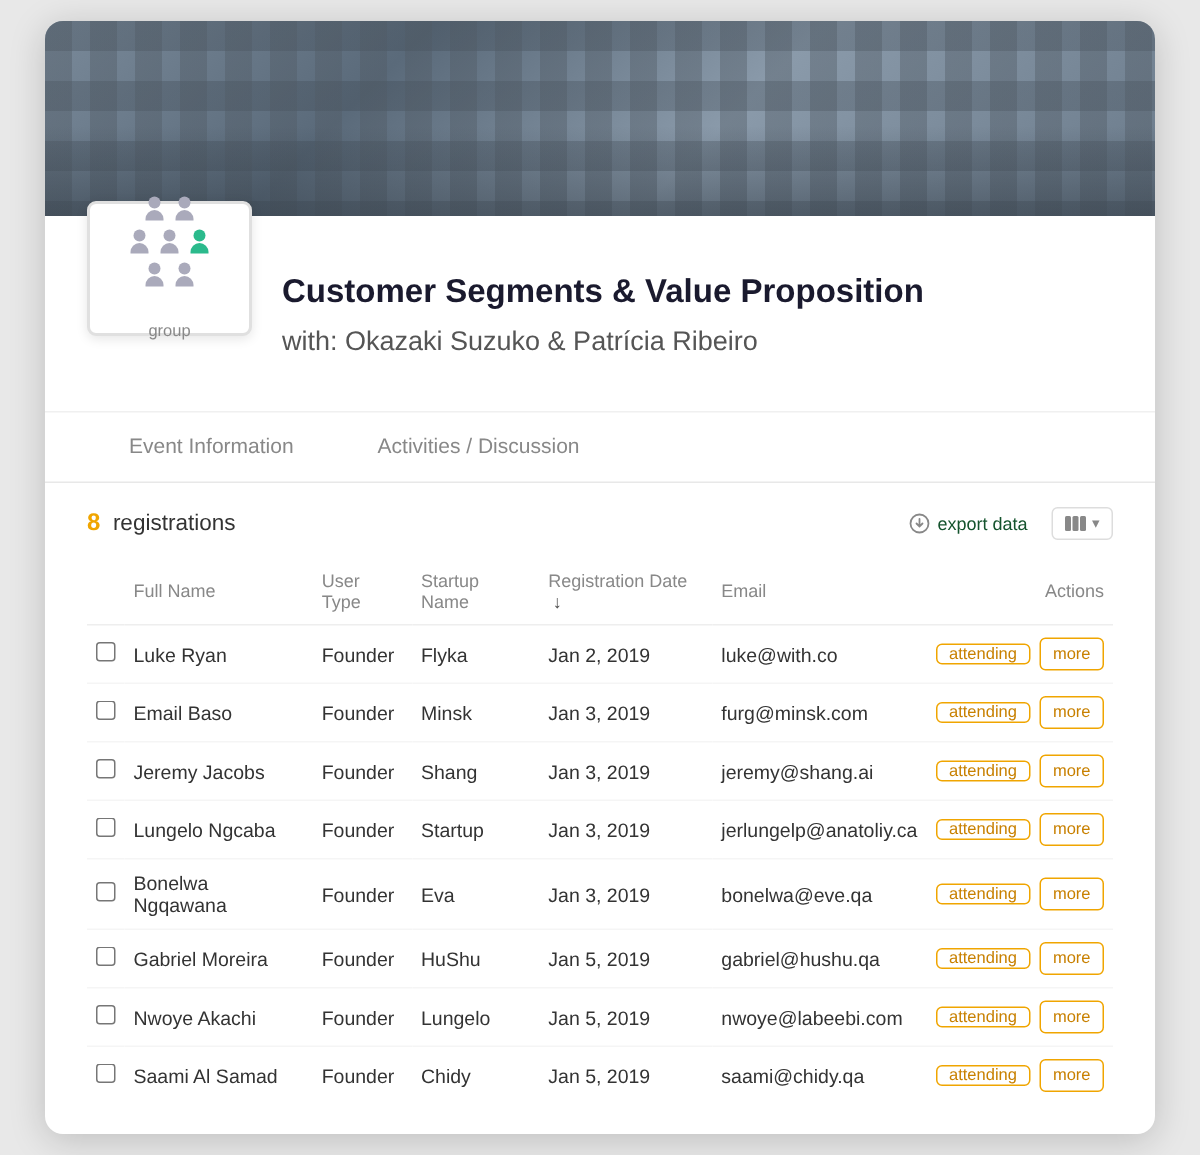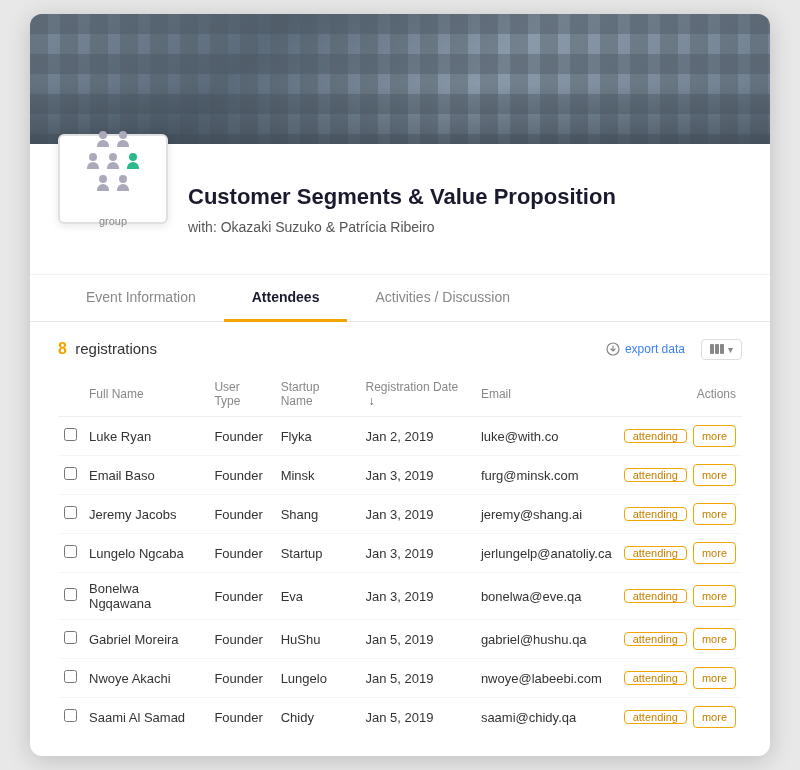--- a/index.html
+++ b/index.html
@@ -127,21 +127,21 @@
 
     .event-title {
       font-size: 22px;
       font-weight: 700;
       color: #1a1a2e;
       line-height: 1.3;
       margin-bottom: 8px;
     }
 
     .event-subtitle {
-      font-size: 14px;
+      font-size: 18px;
       color: #555;
     }
 
     .tabs-bar {
       display: flex;
       border-bottom: 1px solid #e8e8e8;
       padding: 0 28px;
     }
 
     .tab {
@@ -186,21 +186,21 @@
       display: flex;
       align-items: center;
       gap: 8px;
     }
 
     .export-btn {
       display: flex;
       align-items: center;
       gap: 5px;
       font-size: 12px;
-      color: #3b82f6;
+      color: #14532d;
       cursor: pointer;
       border: none;
       background: none;
       padding: 4px 8px;
     }
 
     .columns-btn {
       display: flex;
       align-items: center;
       gap: 4px;
@@ -367,21 +367,20 @@
     </div>
 
     <div class="event-info">
       <div class="event-title">Customer Segments &amp; Value Proposition</div>
       <div class="event-subtitle">with: Okazaki Suzuko &amp; Patrícia Ribeiro</div>
     </div>
   </div>
 
   <div class="tabs-bar">
     <div class="tab">Event Information</div>
-    <div class="tab active">Attendees</div>
     <div class="tab">Activities / Discussion</div>
   </div>
 
   <div class="content-area">
 
     <div class="registrations-bar">
       <div class="reg-count">
         <span class="num">8</span>
         &nbsp;<span>registrations</span>
       </div>

